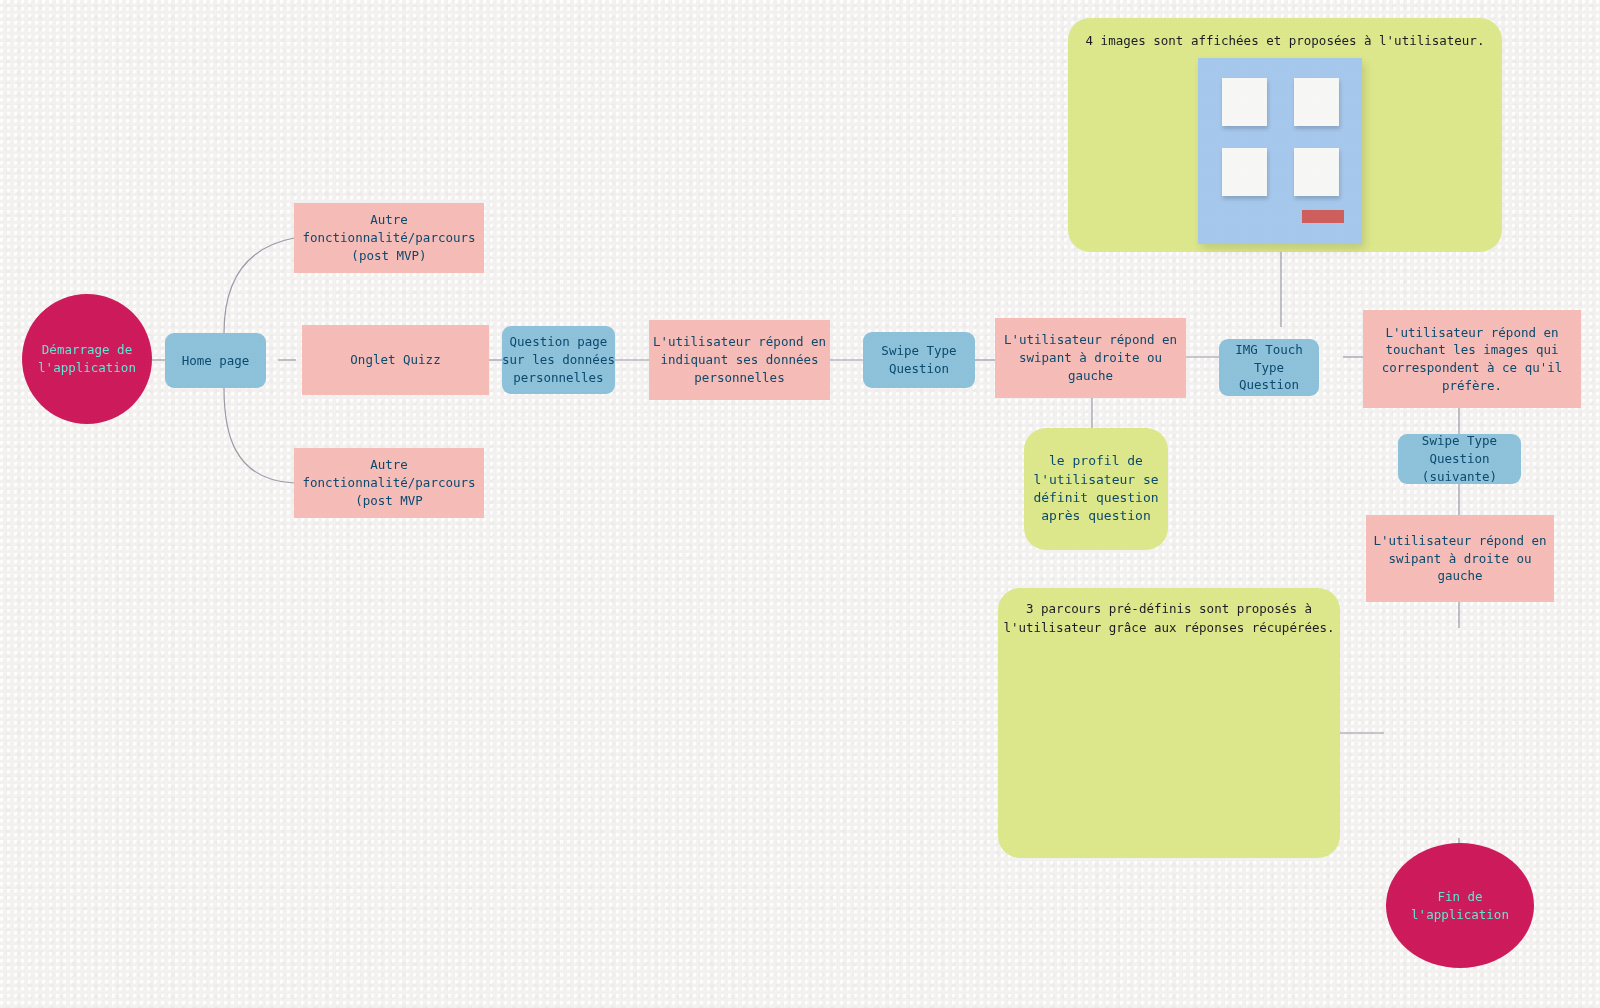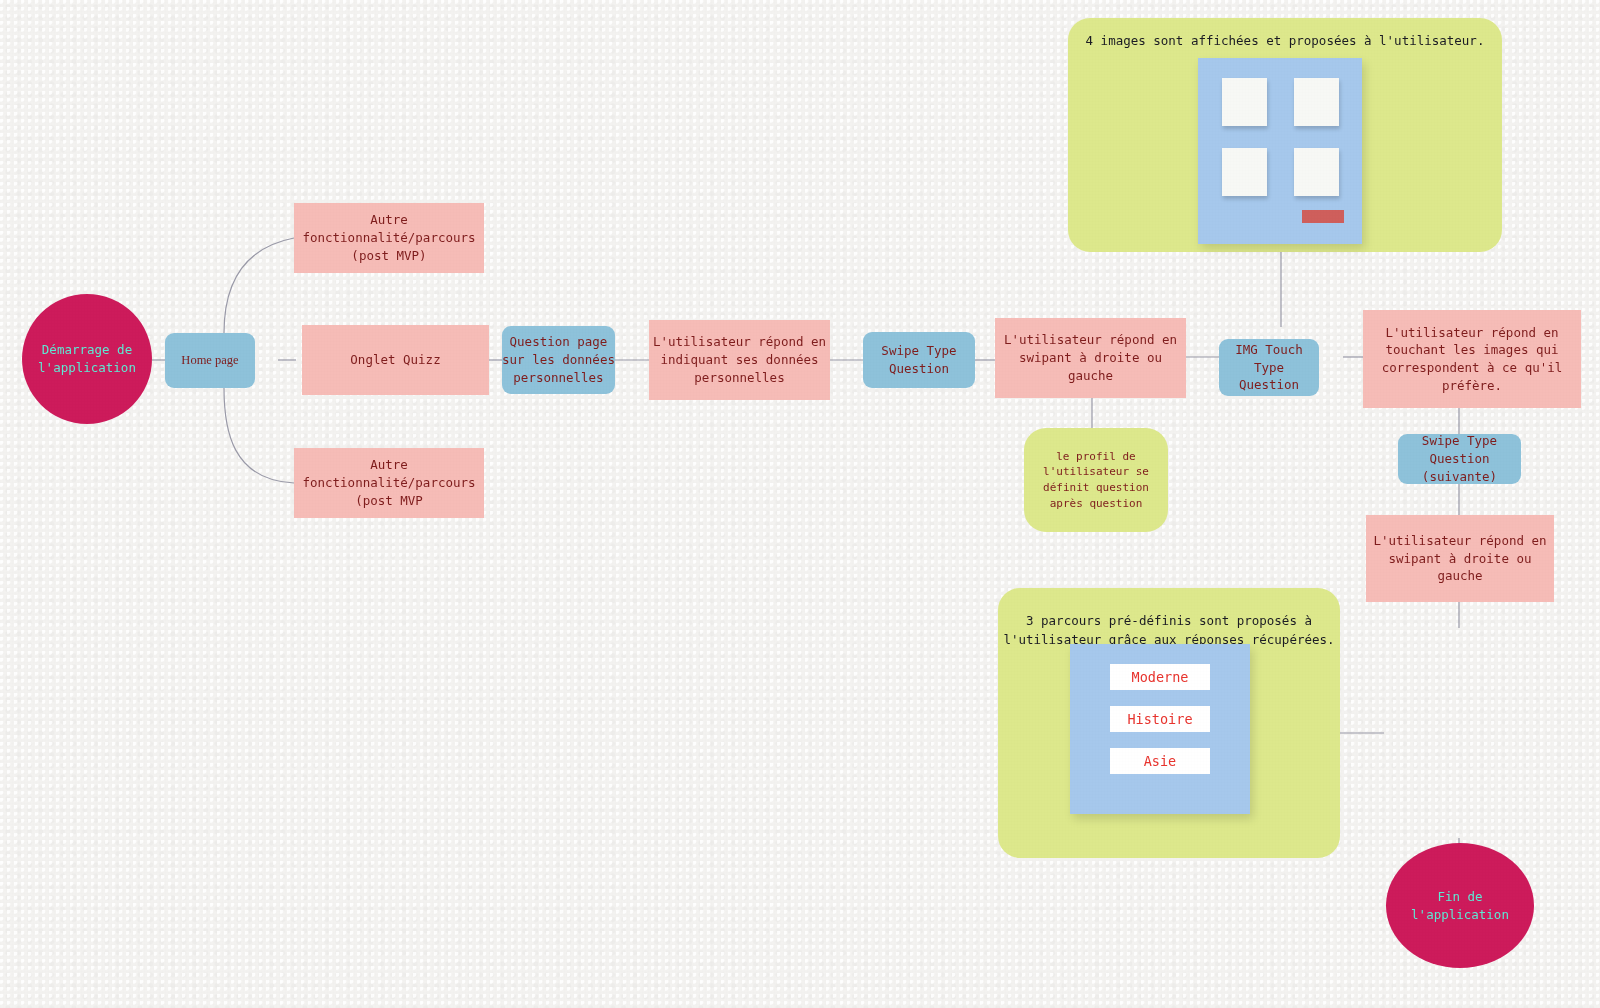--- a/index.html
+++ b/index.html
@@ -33,21 +33,21 @@
   }
 
   .node {
     position: absolute;
     box-sizing: border-box;
     display: flex;
     align-items: center;
     justify-content: center;
     text-align: center;
     line-height: 1.42;
-    color: #7f1d1d;
+    color: #0c4a6e;
     z-index: 20;
     white-space: pre-line;
   }
   .pink {
     background: #f6bcb7;
     font-size: 12.5px;
   }
   .blue {
     background: #8ec2da;
     border-radius: 9px;
@@ -183,32 +183,27 @@
   <div class="note-text" style="left:1068px; top:32px; width:434px;">4 images sont affichées et proposées à l'utilisateur.</div>
   <div class="phone" style="left:1198px; top:58px; width:164px; height:186px;">
     <div class="tile" style="left:24px; top:20px; width:45px; height:48px;"></div>
     <div class="tile" style="left:96px; top:20px; width:45px; height:48px;"></div>
     <div class="tile" style="left:24px; top:90px; width:45px; height:48px;"></div>
     <div class="tile" style="left:96px; top:90px; width:45px; height:48px;"></div>
     <div class="redbtn" style="left:104px; top:152px; width:42px; height:13px;"></div>
   </div>
 
   <div class="node green" style="left:998px; top:588px; width:342px; height:270px;"></div>
-  <div class="note-text" style="left:998px; top:600px; width:342px;margin-top:12px;">3 parcours pré-définis sont proposés à
+  <div class="note-text" style="left:998px; top:600px; width:342px;">3 parcours pré-définis sont proposés à
 l'utilisateur grâce aux réponses récupérées.</div>
-  <div class="phone" style="left:1070px; top:644px; width:180px; height:170px;">
-    <div class="listrow" style="left:40px; top:20px; width:100px; height:26px;">Moderne</div>
-    <div class="listrow" style="left:40px; top:62px; width:100px; height:26px;">Histoire</div>
-    <div class="listrow" style="left:40px; top:104px; width:100px; height:26px;">Asie</div>
-  </div>
 
   <div class="node circle" style="left:22px; top:294px; width:130px; height:130px;">Démarrage de
 l'application</div>
 
-  <div class="node blue" style="left:165px; top:333px; width:90px; height:55px;font-family:Liberation Serif, serif;">Home page</div>
+  <div class="node blue" style="left:165px; top:333px; width:101px; height:55px;">Home page</div>
 
   <div class="node pink" style="left:294px; top:203px; width:190px; height:70px;">Autre
 fonctionnalité/parcours
 (post MVP)</div>
 
   <div class="node pink" style="left:294px; top:448px; width:190px; height:70px;">Autre
 fonctionnalité/parcours
 (post MVP</div>
 
   <div class="node pink" style="left:296px; top:325px; width:187px; height:70px;margin-left:6px;">Onglet Quizz</div>
@@ -221,21 +216,21 @@
 indiquant ses données
 personnelles</div>
 
   <div class="node blue" style="left:863px; top:332px; width:112px; height:56px;">Swipe Type
 Question</div>
 
   <div class="node pink" style="left:995px; top:318px; width:191px; height:80px;">L'utilisateur répond en
 swipant à droite ou
 gauche</div>
 
-  <div class="node green" style="left:1024px; top:428px; width:144px; height:104px; font-size:11px;">le profil de
+  <div class="node green" style="left:1024px; top:428px; width:144px; height:122px; font-size:13px;">le profil de
 l'utilisateur se
 définit question
 après question</div>
 
   <div class="node blue" style="left:1219px; top:339px; width:100px; height:57px;">IMG Touch Type
 Question</div>
 
   <div class="node pink" style="left:1363px; top:310px; width:218px; height:98px;">L'utilisateur répond en
 touchant les images qui
 correspondent à ce qu'il

